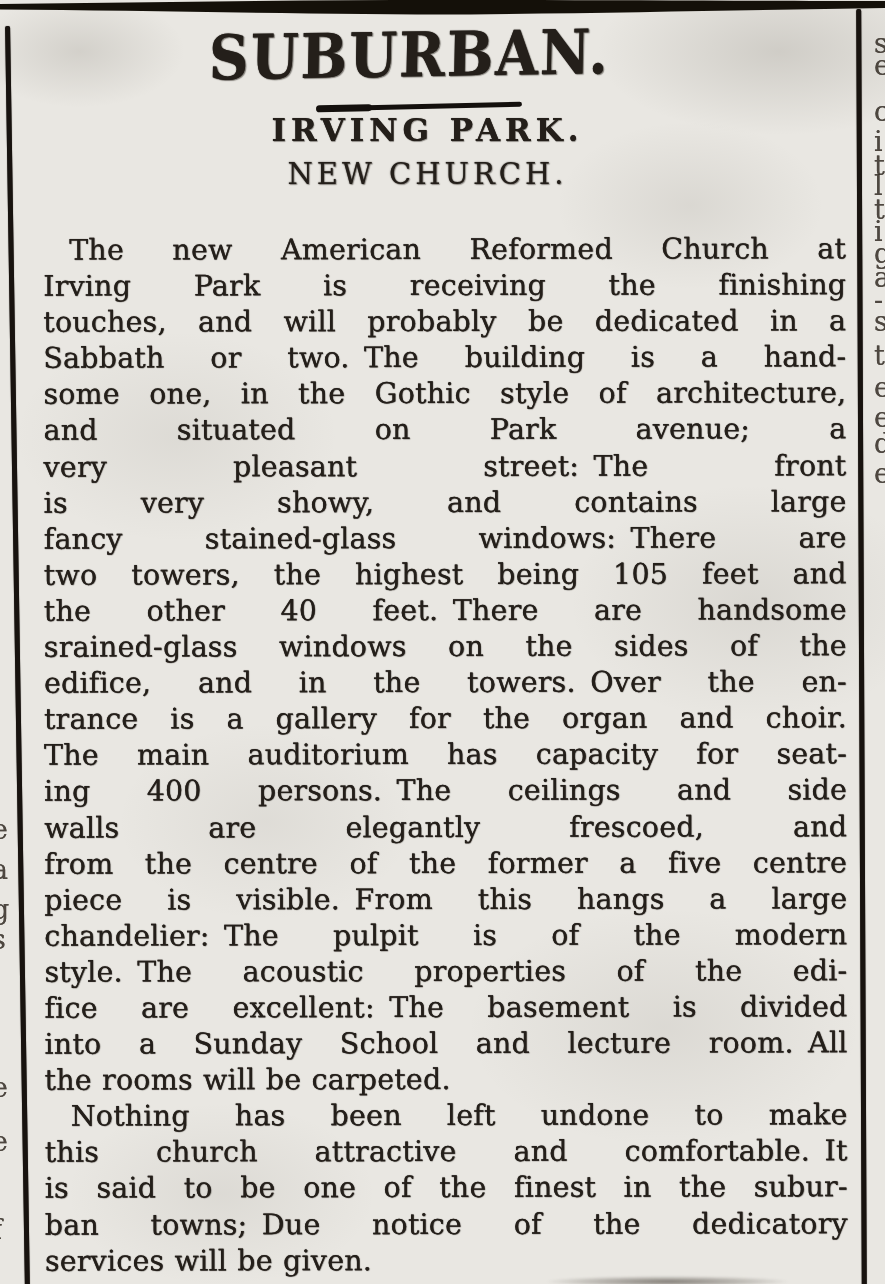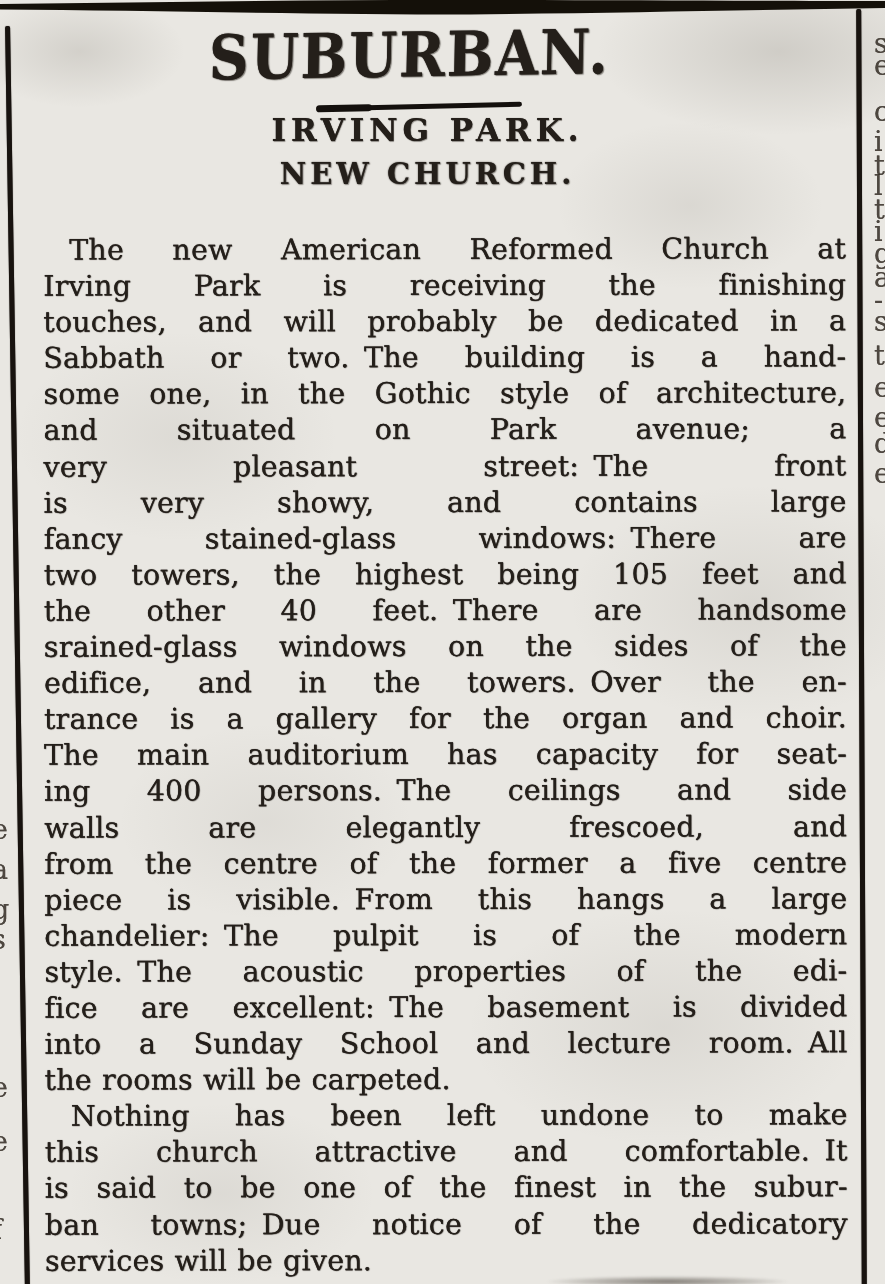--- a/index.html
+++ b/index.html
@@ -46,21 +46,21 @@
   .section-divider{
     position:absolute;top:104px;left:320px;width:202px;height:5px;border-radius:3px;
     background:#14100d;transform:rotate(-1.3deg);
   }
   .section-divider::before{
     content:"";position:absolute;left:-4px;top:-1px;width:56px;height:7px;border-radius:4px;
     background:#14100d;
   }
   .article-title{position:absolute;top:146px;font-weight:bold;font-size:31px;line-height:1;letter-spacing:5px;}
   .article-subtitle{
-    position:absolute;top:187px;font-weight:bold;font-size:29px;line-height:1;letter-spacing:4px;
+    position:absolute;top:187px;font-weight:normal;font-size:29px;line-height:1;letter-spacing:4px;
     text-shadow:0 0 1.4px rgba(36,31,26,.9), 1px 1px 1px rgba(36,31,26,.35);
   }
   
   .bodytext{
     position:absolute;left:44px;top:232px;width:803px;
     font-size:28.5px;line-height:36.1px;letter-spacing:.2px;word-spacing:1px;
     transform:rotate(-0.1deg);
   }
   .para .tline{
     text-align:justify;text-align-last:justify;text-justify:inter-word;

